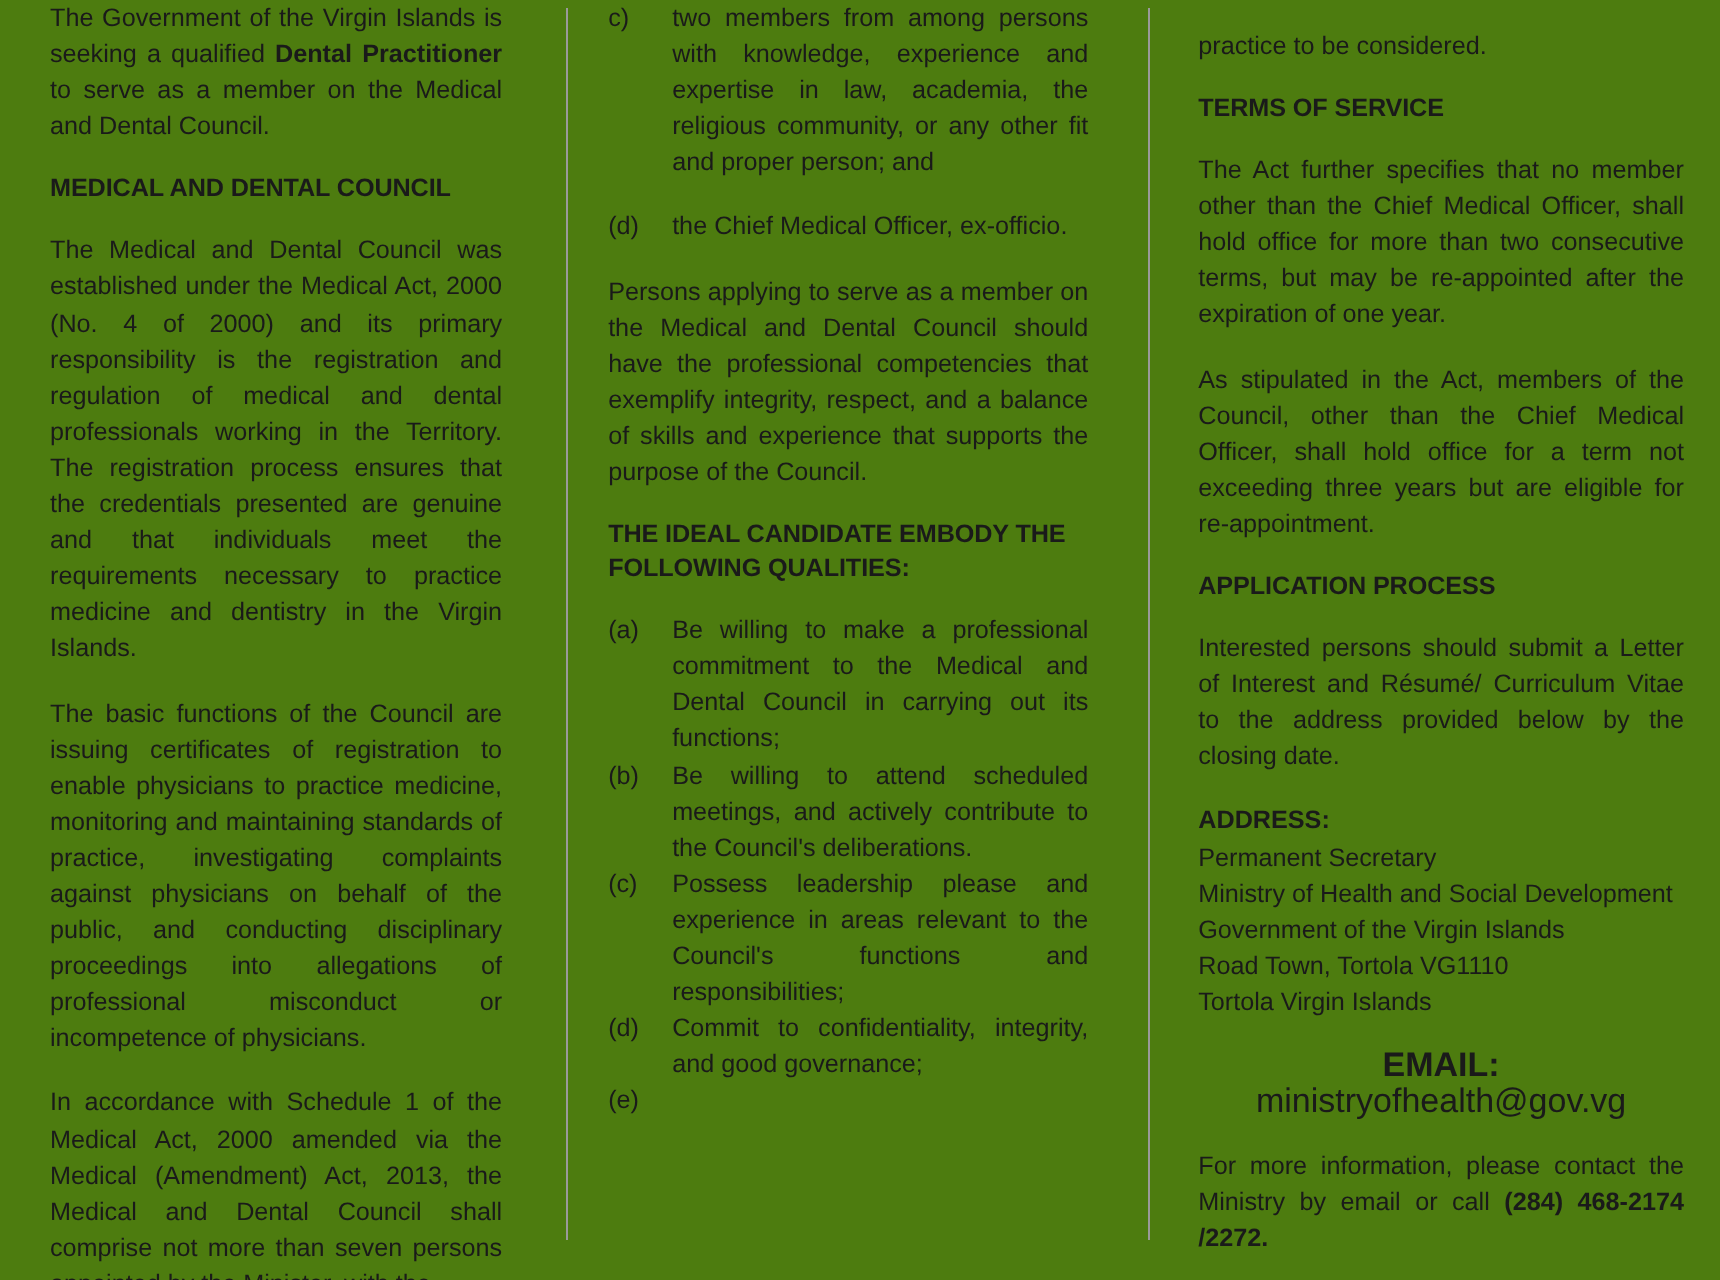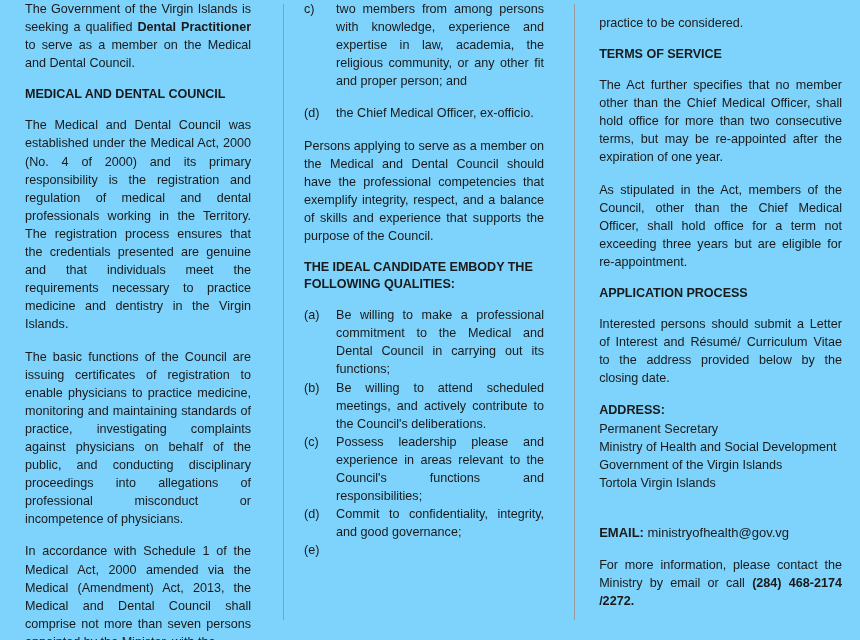--- a/index.html
+++ b/index.html
@@ -11,21 +11,21 @@
     width: 860px;
     height: 640px;
     overflow: hidden;
     font-family: "Liberation Sans", sans-serif;
     color: #1a1a1a;
   }
   .page {
     position: relative;
     width: 860px;
     height: 640px;
-    background: #7dd3fc;
+    background: #4d7c0f;
     box-sizing: border-box;
     display: flex;
     align-items: flex-start;
     gap: 12px;
   }
   .col {
     box-sizing: border-box;
     height: 640px;
     overflow: hidden;
     position: relative;
@@ -82,31 +82,31 @@
     text-align: left;
   }
   ul.lettered li .txt {
     flex: 1 1 auto;
     text-align: justify;
     text-align-last: left;
   }
   ul.lettered li.spaced { margin-bottom: 14px; }
 
   .addr-block {
-    margin: 0 0 32px 0;
+    margin: 0 0 14px 0;
     font-size: 12.6px;
     line-height: 18.1px;
   }
   .addr-line { display: block; text-align: left; }
 
   .email-line {
     margin: 0 0 14px 0;
-    font-size: 13px;
-    line-height: 18.1px;
-    text-align: left;
+    font-size: 17px;
+    line-height: 18.1px;
+    text-align: center;
   }
 </style>
 </head>
 <body>
 
 <div class="page">
 
   <div class="col col-1">
 
     <p class="para"><span>The Government of the Virgin Islands is seeking a qualified </span><span class="b">Dental Practitioner</span><span> to serve as a member on the Medical and Dental Council.</span></p>
@@ -179,20 +179,21 @@
 
     <h2 class="heading">APPLICATION PROCESS</h2>
 
     <p class="para">Interested persons should submit a Letter of Interest and Résumé/ Curriculum Vitae to the address provided below by the closing date.</p>
 
     <div class="addr-block">
       <span class="addr-line b">ADDRESS:</span>
       <span class="addr-line">Permanent Secretary</span>
       <span class="addr-line">Ministry of Health and Social Development</span>
       <span class="addr-line">Government of the Virgin Islands</span>
+      <span class="addr-line">Road Town, Tortola VG1110</span>
       <span class="addr-line">Tortola Virgin Islands</span>
     </div>
 
     <p class="email-line"><span class="b">EMAIL:</span><span> ministryofhealth@gov.vg</span></p>
 
     <p class="para"><span>For more information, please contact the Ministry by email or call </span><span class="b">(284) 468-2174 /2272.</span></p>
 
   </div>
 
 </div>

